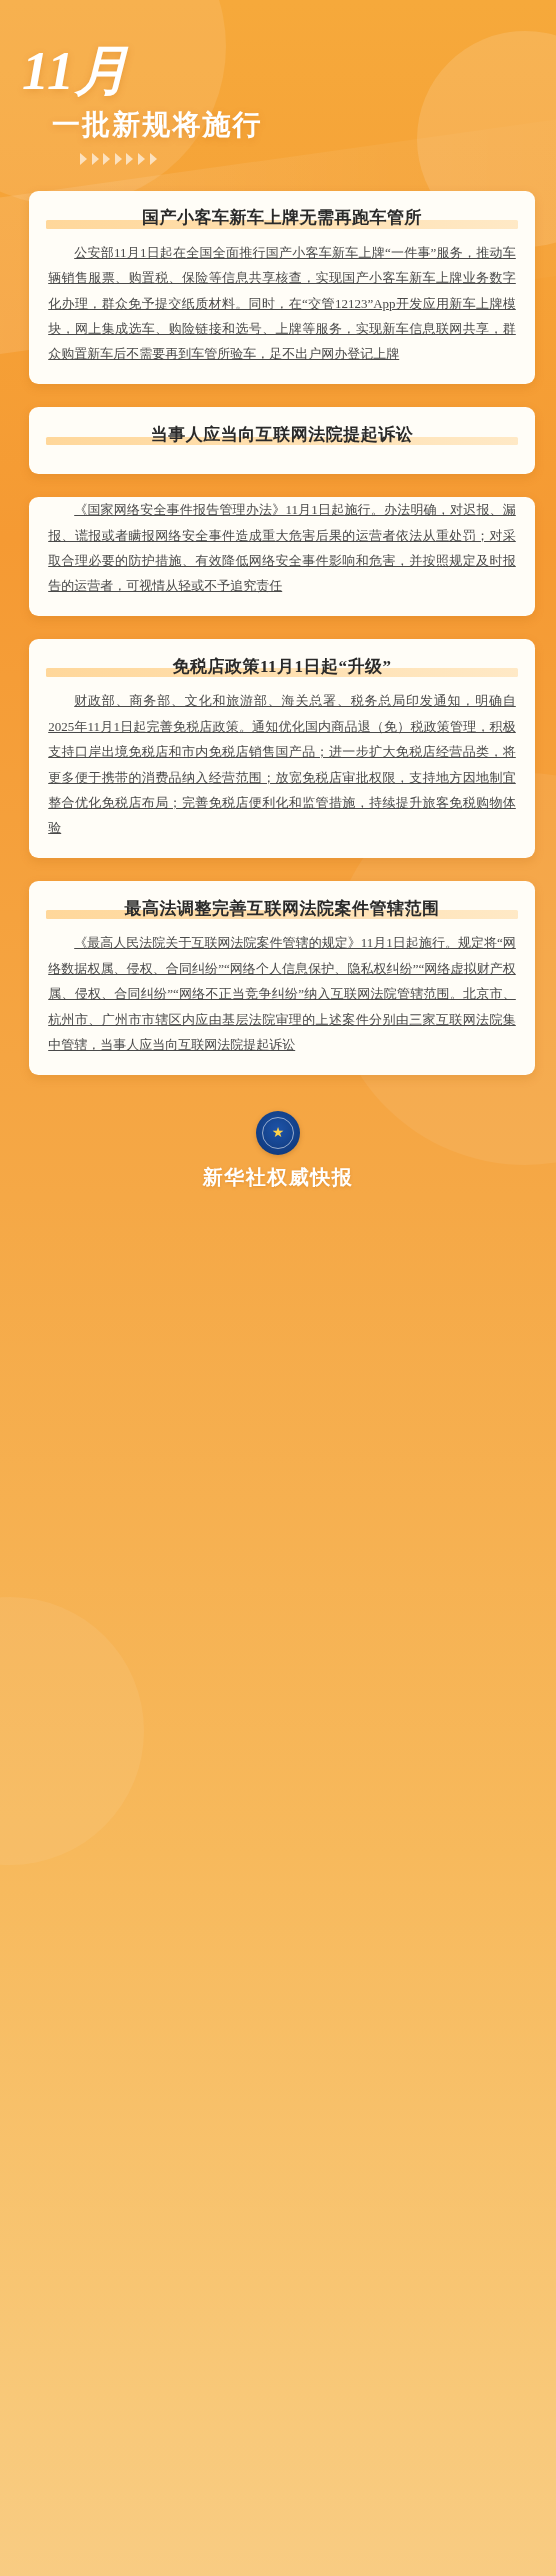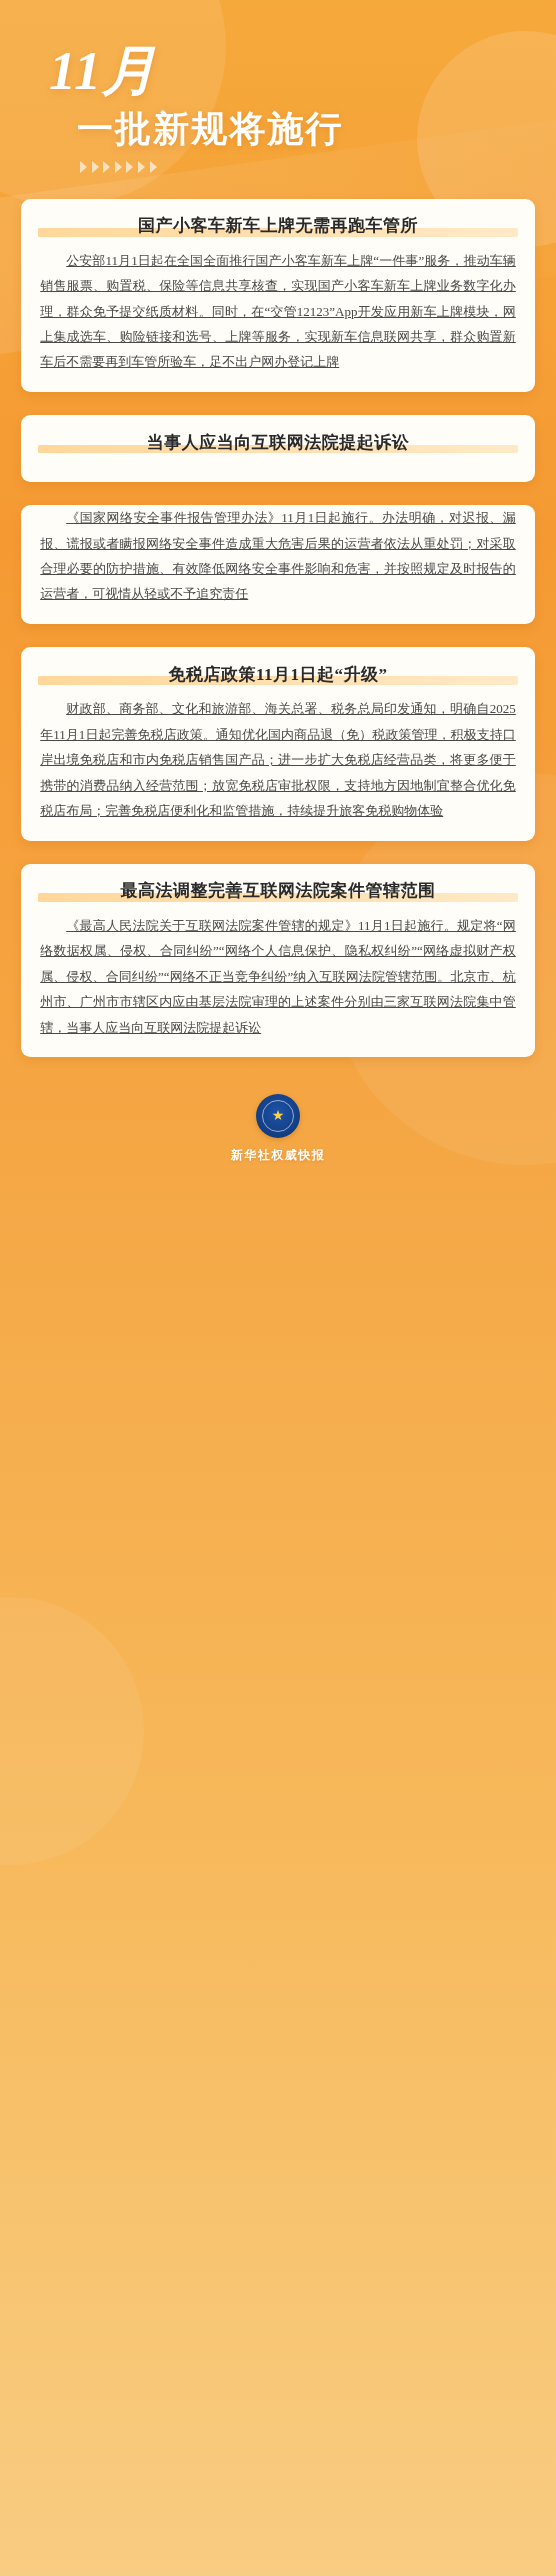--- a/index.html
+++ b/index.html
@@ -39,31 +39,31 @@
     text-align: left;
   }
   .title-month {
     font-family: "Liberation Serif", serif;
     font-weight: bold;
     font-style: italic;
     font-size: 54px;
     line-height: 1;
     color: #ffffff;
     letter-spacing: 1px;
-    margin-left: 49px;
+    margin-left: 22px;
     text-shadow: 0 2.1px 7.2px rgba(190,90,0,0.25);
   }
   .title-sub {
     font-family: "Liberation Serif", serif;
     font-weight: bold;
-    font-size: 36px;
+    font-size: 28px;
     line-height: 1;
     color: #ffffff;
     margin-top: 13.4px;
-    margin-left: 77px;
+    margin-left: 52px;
     letter-spacing: 2.1px;
     text-shadow: 0 2.1px 7.2px rgba(190,90,0,0.25);
   }
   .chevrons {
     margin-top: 13.4px;
     margin-left: 80px;
     display: flex;
     gap: 4.6px;
     opacity: 0.85;
   }
@@ -77,20 +77,21 @@
   
   .cards { position: relative; padding: 5.2px 20.6px 0 20.6px; }
   .card {
     position: relative;
     background: #fffdf7;
     border-radius: 9.3px;
     margin-bottom: 23px;
     padding: 0 0 17.5px 0;
     box-shadow: 0 3.1px 9.3px rgba(176,92,9,0.18);
     overflow: hidden;
+    margin-left: 8px;
   }
   .card-head {
     position: relative;
     margin: 0;
     padding: 15.5px 17.5px 9.3px 17.5px;
   }
   .card-title {
     font-family: "Liberation Serif", serif;
     font-weight: bold;
     font-size: 17px;
@@ -148,21 +149,21 @@
   .logo-star {
     position: absolute;
     left: 50%; top: 50%;
     transform: translate(-50%,-56%);
     color: #ffd24a;
     font-size: 14px;
     line-height: 1;
   }
   .footer-text {
     font-family: "Liberation Serif", serif;
-    font-size: 12px;
+    font-size: 20px;
     color: #ffffff;
     letter-spacing: 1.5px;
     font-weight: bold;
     text-shadow: 0 1px 3.1px rgba(170,80,0,0.25);
   }
 </style>
 </head>
 <body>
 
 <div class="bg-wrap">

